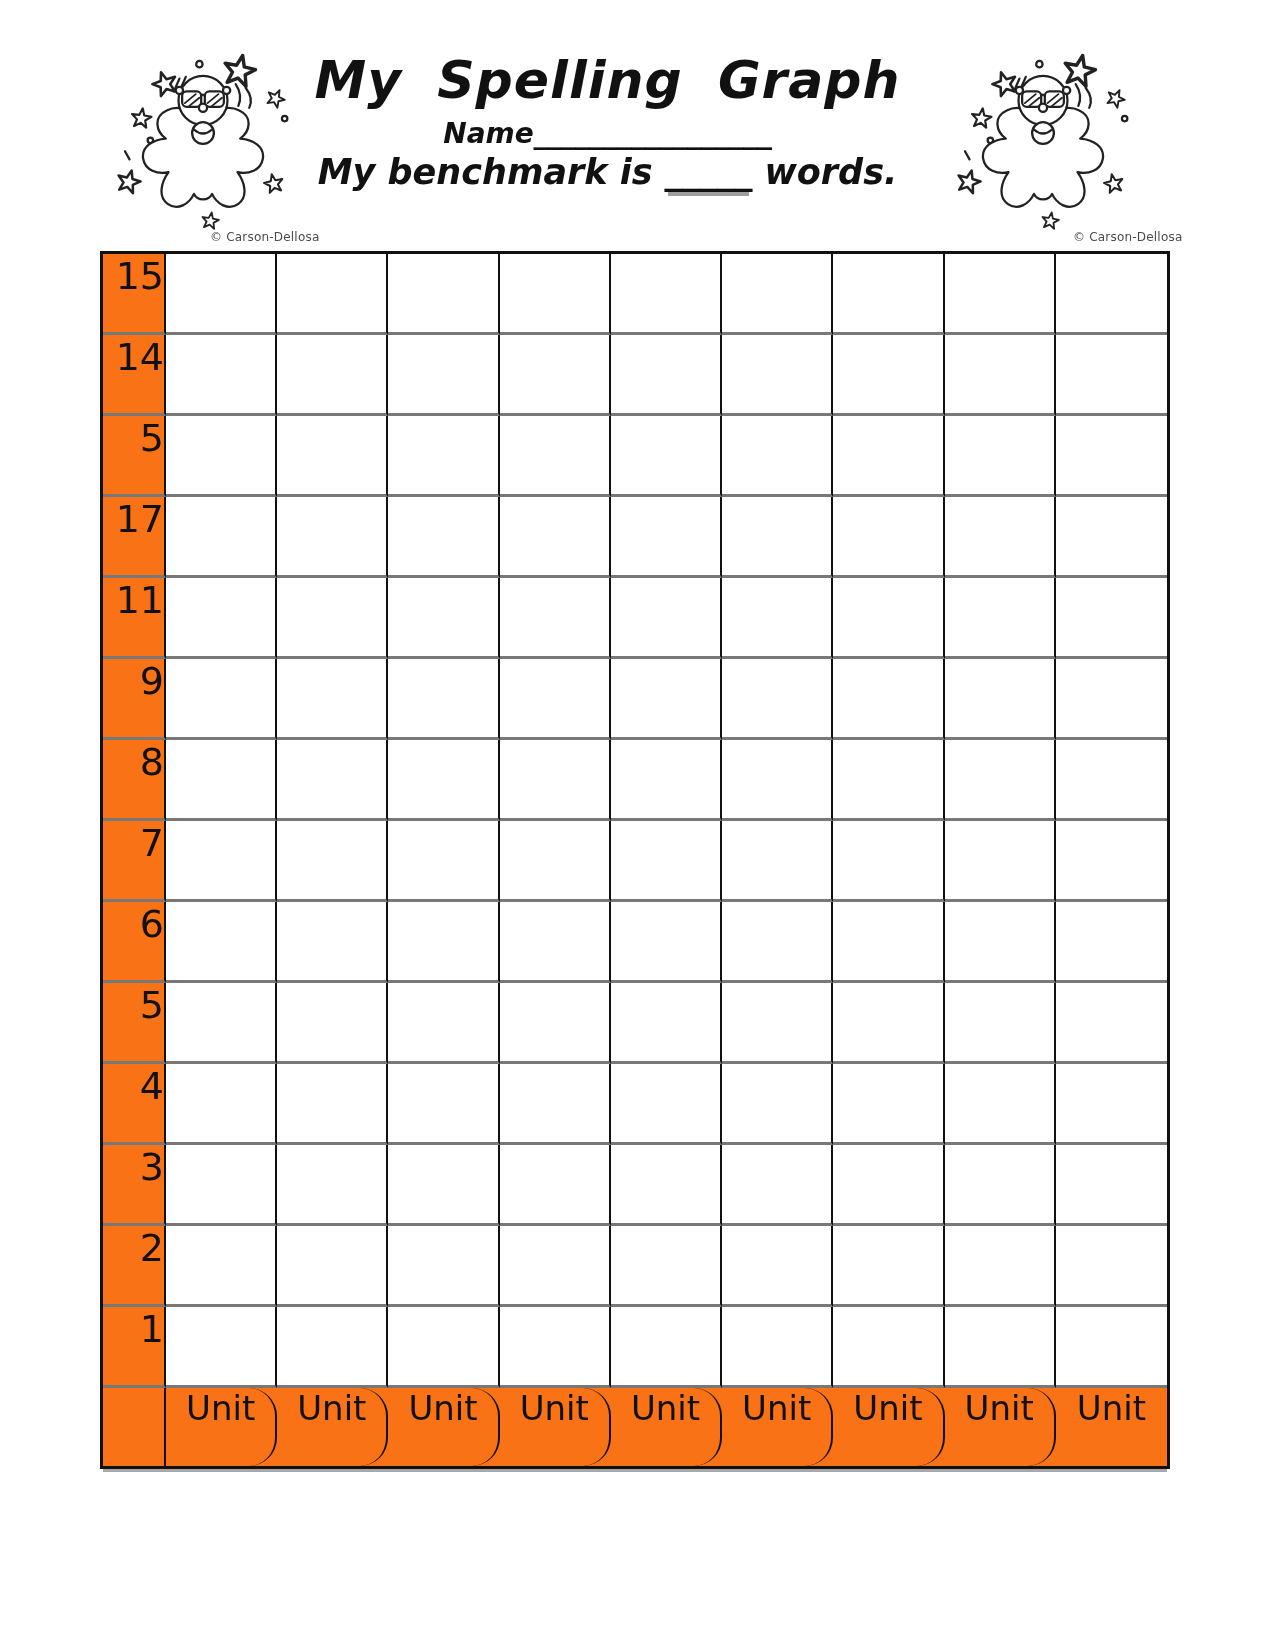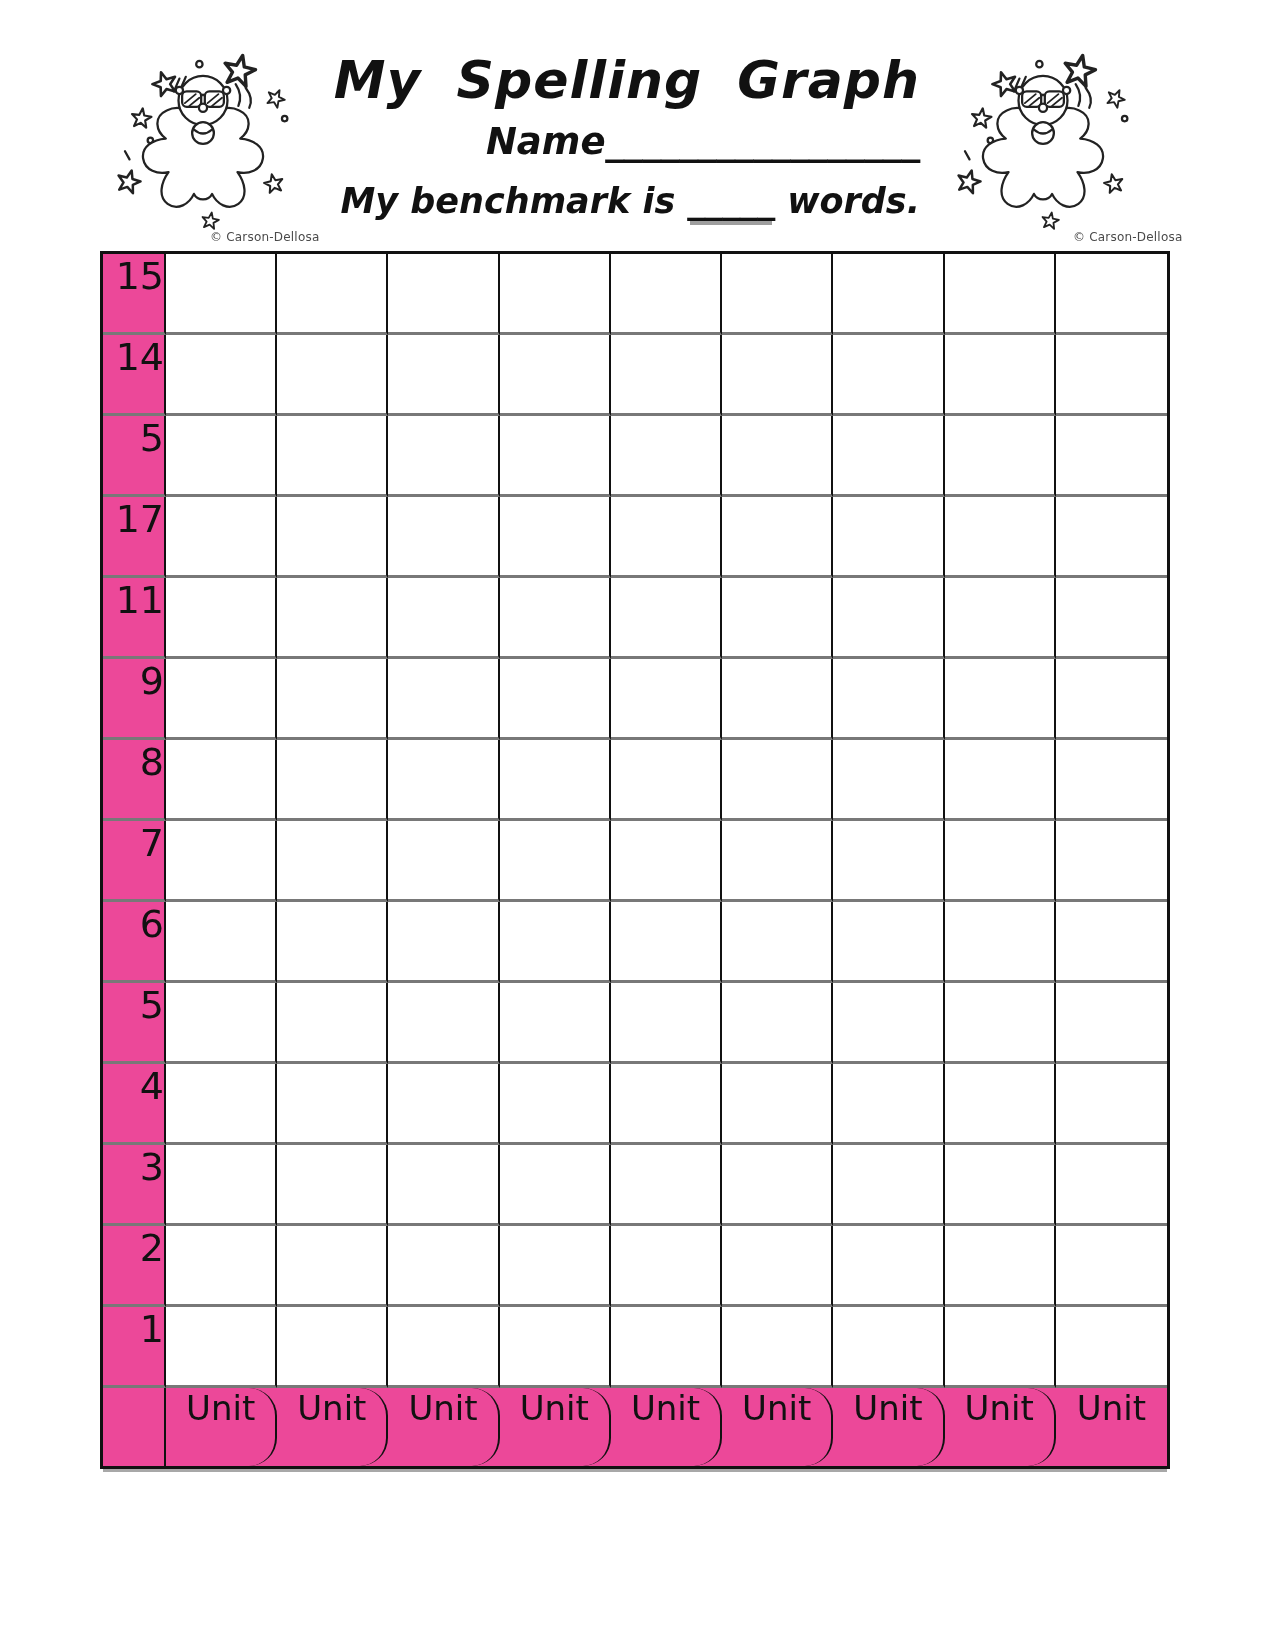--- a/index.html
+++ b/index.html
@@ -17,43 +17,43 @@
   .star{position:absolute;top:46px;width:210px;height:186px;}
   .star-left{left:98px;}
   .star-right{left:938px;}
   .star svg{width:100%;height:100%;display:block;}
   .credit{
     position:absolute;bottom:-12px;
     font-size:12px;color:#4a4a4a;letter-spacing:.2px;white-space:nowrap;
   }
   .star-left .credit{left:112px;}
   .star-right .credit{left:135px;}
-  .titleblock{position:absolute;left:295px;top:50px;width:625px;text-align:right;}
+  .titleblock{position:absolute;left:295px;top:50px;width:625px;text-align:center;}
   .title{
     margin:0;font-size:52px;line-height:60px;
     font-weight:bold;font-style:italic;
     letter-spacing:1px;word-spacing:16px;white-space:nowrap;
   }
   .nameline{
-    margin-top:14px;font-size:37px;line-height:36px;
+    margin-top:6px;font-size:28px;line-height:36px;
     font-weight:bold;font-style:italic;white-space:nowrap;
   }
   .benchline{
-    margin-top:21px;font-size:35px;line-height:40px;
+    margin-top:0;font-size:35px;line-height:40px;
     font-weight:bold;font-style:italic;white-space:nowrap;
   }
   .benchline .blank{box-shadow:0 7px 0 -3px #9e9e9e;}
   
   table.grid{
     position:absolute;left:100px;top:251px;
     width:1070px;
     border-collapse:separate;border-spacing:0;
     table-layout:fixed;
     border:3px solid #111;
-    background:#ec4899;
+    background:#f97316;
     box-shadow:0 6px 0 -3px #a8a8a8;
   }
   table.grid td{
     border-right:2px solid #111;
     border-bottom:3px solid #787878;
     height:78px;
     box-sizing:content-box;
     padding:0;
   }
   table.grid td:last-child{border-right:none;}

